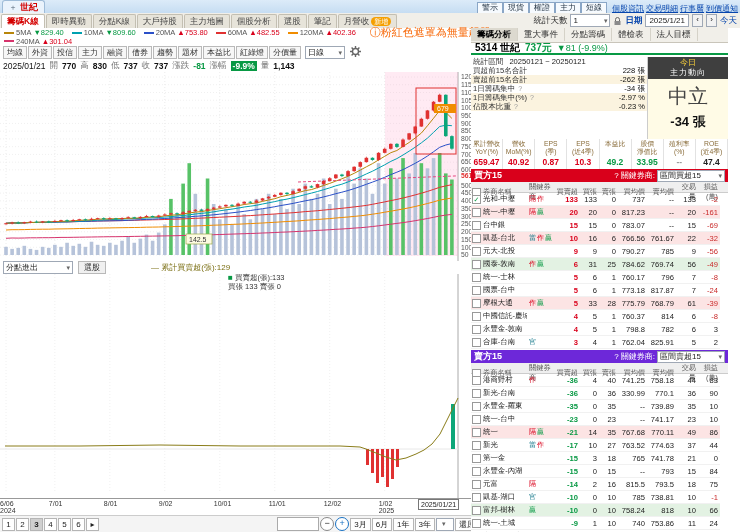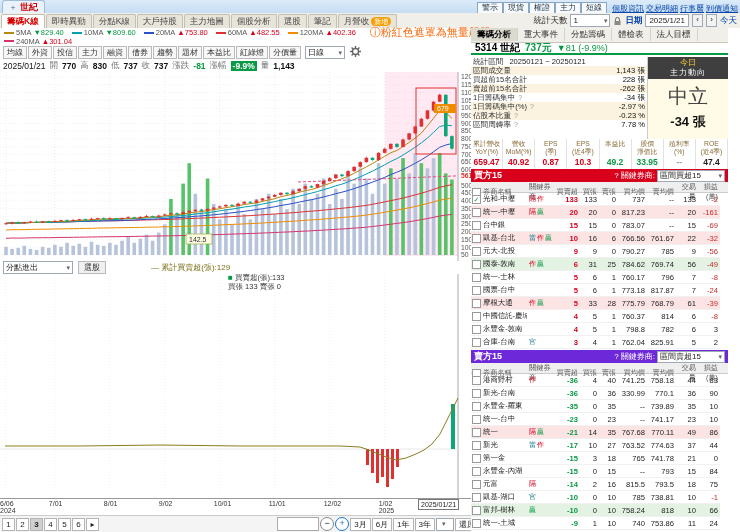--- a/index.html
+++ b/index.html
@@ -616,24 +616,20 @@
     <span class="sid">5314 世紀</span>
     <span class="sp">737元</span>
     <span class="sc">▼81 (-9.9%)</span>
   </div>
   <div id="statswrap">
     <div id="stats">
         <div class="strow">
           <span class="stlab">統計區間</span>
           <span style="margin-left: 6px;">20250121 ~ 20250121</span>
         </div>
-        <div class="strow alt">
-          <span class="stlab">區間成交量</span>
-          <span class="stval">1,143 張</span>
-        </div>
         <div class="strow">
           <span class="stlab">買超前15名合計</span>
           <span class="stval">228 張</span>
         </div>
         <div class="strow alt">
           <span class="stlab">賣超前15名合計</span>
           <span class="stval">-262 張</span>
         </div>
         <div class="strow">
           <span class="stlab">1日籌碼集中</span>
@@ -642,25 +638,20 @@
         </div>
         <div class="strow alt">
           <span class="stlab">1日籌碼集中(%)</span>
           <span class="stq">?</span>
           <span class="stval">-2.97 %</span>
         </div>
         <div class="strow alt">
           <span class="stlab">佔股本比重</span>
           <span class="stq">?</span>
           <span class="stval">-0.23 %</span>
-        </div>
-        <div class="strow">
-          <span class="stlab">區間周轉率</span>
-          <span class="stq">?</span>
-          <span class="stval">7.78 %</span>
         </div>
       </div>
     <div id="force">
       <div class="fhead">
         <div class="f1">今日</div>
         <div class="f2">主力動向</div>
       </div>
       <div class="fbody">
         <div class="fstate">中立</div>
         <div class="famt">-34 張</div>

